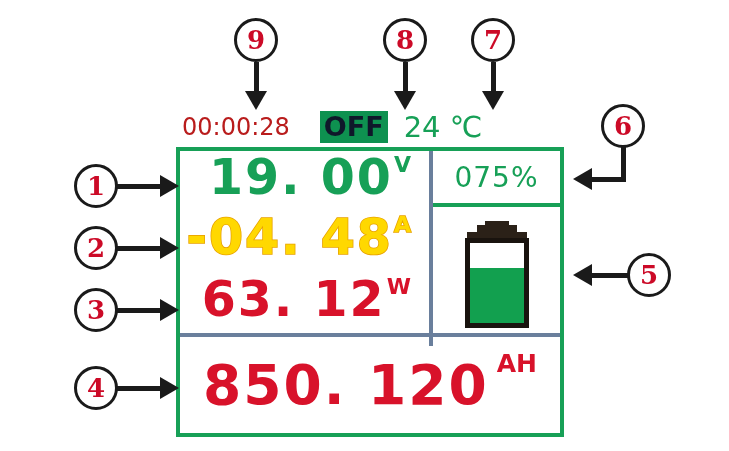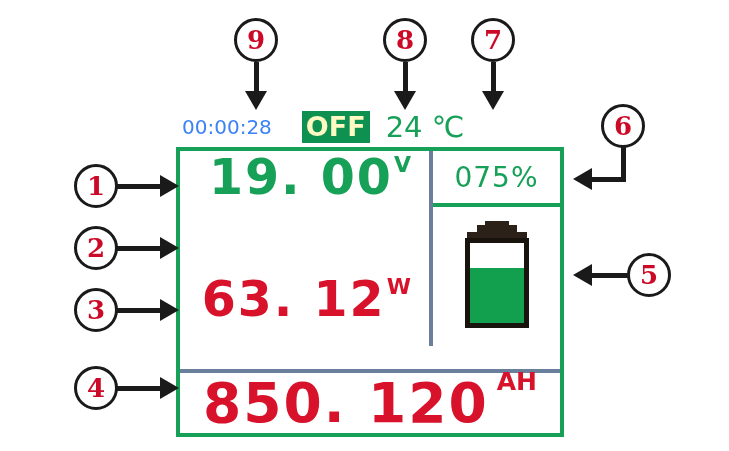--- a/index.html
+++ b/index.html
@@ -157,21 +157,21 @@
     left: 0; bottom: 0;
     width: 100%;
     height: 68%;
     background: #12a04f;
   }
 
   
   .panel-bottom {
     position: absolute;
     left: 0; right: 0; bottom: 0;
-    height: 64px;
+    height: 100px;
     border-top: 4px solid #6a7f9c;
     display: flex;
     align-items: center;
     justify-content: center;
     box-sizing: border-box;
   }
   #ah-value {
     font-size: 55px;
     font-weight: bold;
     color: #d8122a;
@@ -193,28 +193,28 @@
   #status-bar {
     position: absolute;
     left: 182px;
     top: 110px;
     height: 34px;
     display: flex;
     align-items: center;
     white-space: nowrap;
   }
   #timer-value {
-    font-size: 20px;
-    color: #3b82f6;
+    font-size: 24px;
+    color: #b91c1c;
     letter-spacing: 0px;
     font-family: "DejaVu Sans", sans-serif;
   }
   #power-state-badge {
     background: #0e9150;
-    color: #fef9c3;
+    color: #0f172a;
     font-size: 27px;
     font-weight: bold;
     letter-spacing: 0px;
     padding: 0 4px;
     margin-left: 30px;
     line-height: 32px;
     font-family: "DejaVu Sans", sans-serif;
   }
   #temperature-value {
     font-size: 29px;
@@ -277,20 +277,24 @@
 
   <div class="panel-top">
 
     <div class="readings-col">
 
       <div class="reading-row" id="row-voltage">
         <span class="big-num c-green">19. 00</span>
         <span class="unit c-green">V</span>
       </div>
 
+      <div class="reading-row" id="row-current">
+        <span class="big-num c-yellow">-04. 48</span>
+        <span class="unit c-yellow">A</span>
+      </div>
 
       <div class="reading-row" id="row-power">
         <span class="big-num c-red">63. 12</span>
         <span class="unit c-red">W</span>
       </div>
 
     </div>
 
     <div class="vdivider"></div>
 

